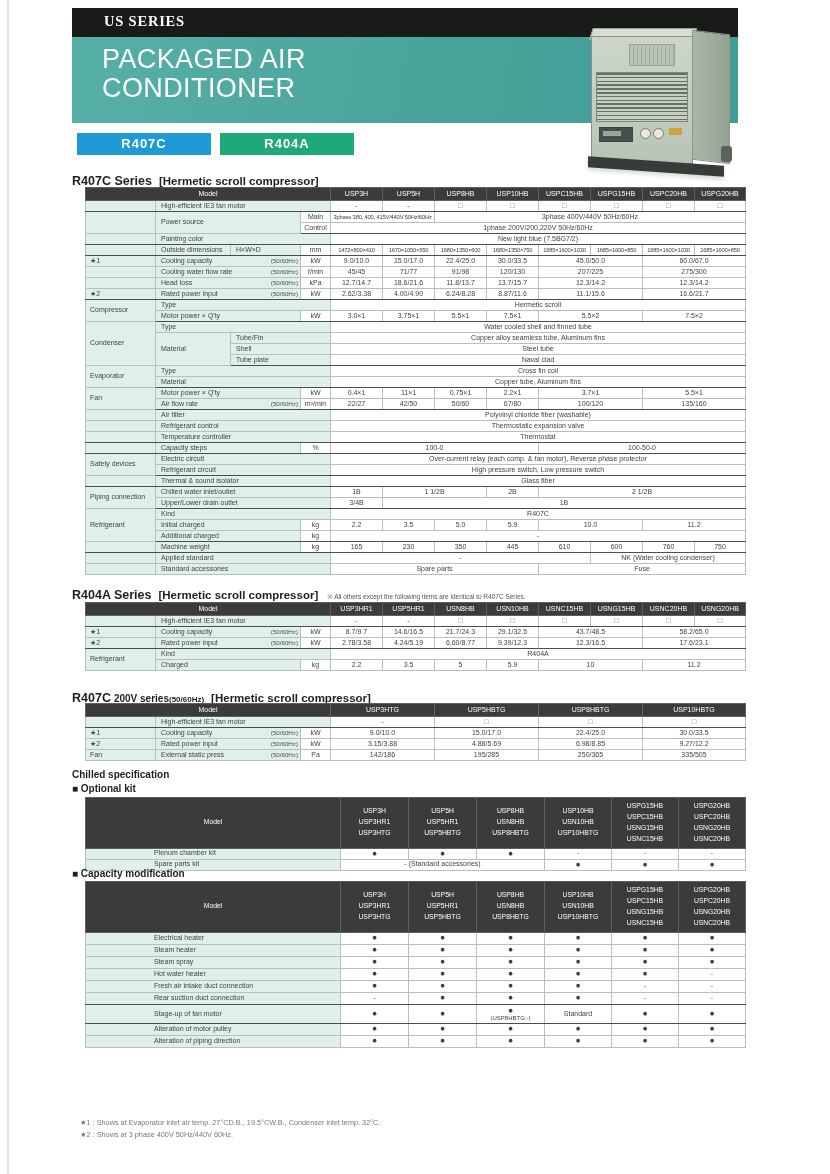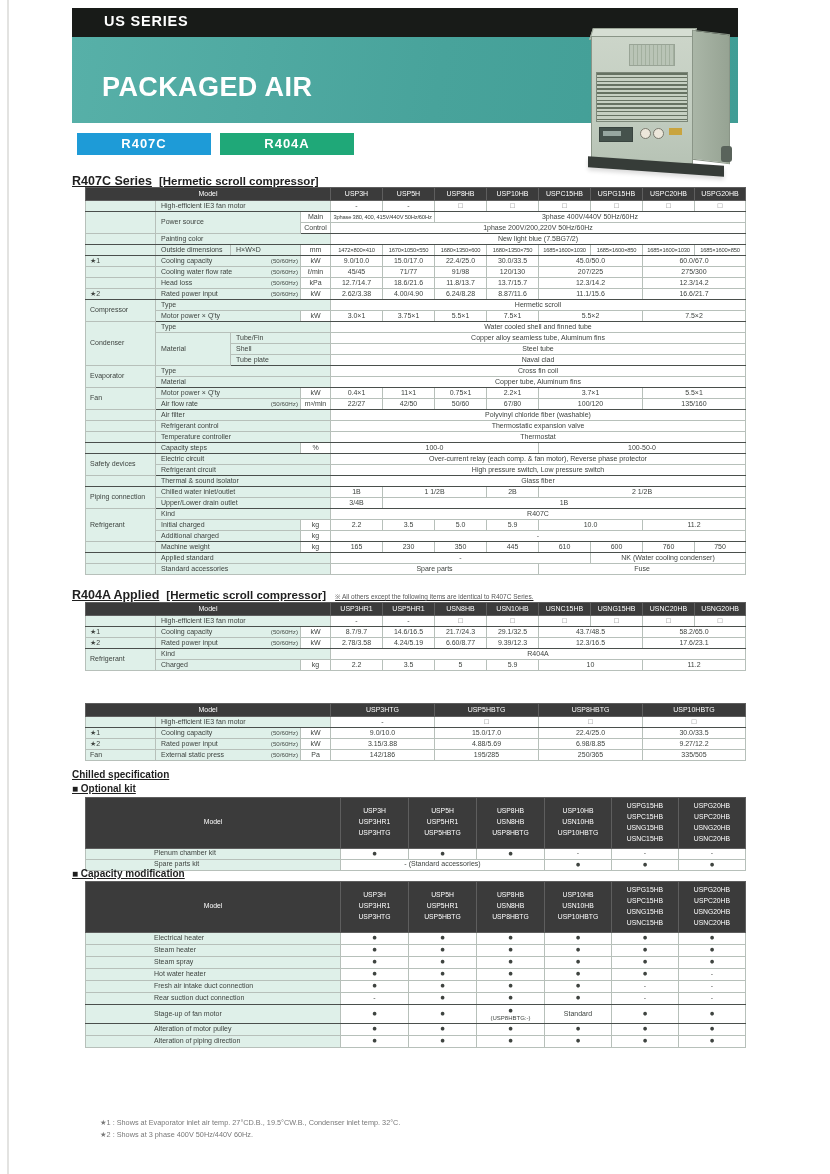--- a/index.html
+++ b/index.html
@@ -1,27 +1,27 @@
 <!DOCTYPE html>
 <html><head>
 <meta charset="utf-8">
 <style>
   html,body{margin:0;padding:0;background:#ffffff;}
   #page{position:relative;width:830px;height:1174px;background:#fff;overflow:hidden;
         font-family:"Liberation Sans",sans-serif;color:#3f4440;}
   .scan-edge{position:absolute;left:7px;top:0;width:2px;height:100%;background:#e3e3e1;}
 
   
-  .black-bar{position:absolute;left:72px;top:8px;width:666px;height:32px;background:#181b18;}
+  .black-bar{position:absolute;left:72px;top:8px;width:666px;height:32px;background:#181b18;font-family:Liberation Serif, serif;}
   .us-series{position:absolute;left:32px;top:5px;font-size:14.5px;font-weight:bold;
              letter-spacing:0.8px;color:#fff;}
   .teal-banner{position:absolute;left:72px;top:37px;width:666px;height:86px;
                background:linear-gradient(100deg,#57b0a8 0%,#48a39b 55%,#409d95 100%);}
-  .main-title{position:absolute;left:30px;top:8px;font-size:27px;font-weight:bold;
-              letter-spacing:0.4px;line-height:1.08;color:#fff;margin-top:28px;}
+  .main-title{position:absolute;left:30px;top:8px;font-size:27px;font-weight:normal;
+              letter-spacing:0.4px;line-height:1.08;color:#fff;}
   .badge{position:absolute;height:22px;line-height:22px;text-align:center;color:#fff;
          font-size:13px;font-weight:bold;letter-spacing:1px;top:133px;}
   .badge-blue{left:77px;width:134px;background:#1e9bd7;}
   .badge-green{left:220px;width:134px;background:#1fa878;}
 
   
   .photo{position:absolute;left:585px;top:10px;width:162px;height:176px;}
   .ph-topface{position:absolute;left:6px;top:18px;width:102px;height:10px;background:#d6ded3;
               transform:skewX(-18deg);border:1px solid #9aa596;}
   .ph-side{position:absolute;left:107px;top:22px;width:36px;height:128px;border:1px solid #8a9587;
@@ -35,21 +35,21 @@
   .ph-panel{position:absolute;left:14px;top:117px;width:32px;height:13px;background:#45524c;border:1px solid #39443f;}
   .ph-panel::after{content:"";position:absolute;left:3px;top:3px;width:18px;height:5px;background:#97a7a0;}
   .ph-knob{position:absolute;width:9px;height:9px;border-radius:50%;background:#ece7da;border:1px solid #7a7a6e;}
   .k1{left:55px;top:118px;}.k2{left:68px;top:118px;}
   .ph-badge{position:absolute;left:84px;top:118px;width:13px;height:7px;background:#c9a43e;}
   .ph-base{position:absolute;left:3px;top:151px;width:136px;height:11px;background:#363c38;
            transform:skewY(4deg);box-shadow:0 3px 4px rgba(0,0,0,0.15);}
   .ph-pipe{position:absolute;left:136px;top:136px;width:11px;height:16px;background:#59635b;border-radius:3px;}
 
   
-  .sec{position:absolute;white-space:nowrap;color:#1f1f1f;text-decoration:underline;}
+  .sec{position:absolute;white-space:nowrap;color:#1f1f1f;}
   .t-big{font-size:12.5px;font-weight:bold;}
   .t-sub{font-size:11.5px;font-weight:bold;margin-left:7px;}
   .t-mid{font-size:10px;font-weight:bold;margin-left:3px;}
   .t-hz{font-size:8px;font-weight:bold;}
   .t-note{font-size:6.5px;color:#555;font-weight:normal;margin-left:9px;}
   .t-opt{font-size:10px;font-weight:bold;}
 
   
   .tbl{position:absolute;}
   table.spec{border-collapse:collapse;table-layout:fixed;background:#fff;
@@ -65,35 +65,36 @@
   .spec .rt{float:right;font-size:6.2px;color:#4a4f4b;}
   .spec tr.hb td{border-bottom:1.5px solid #4a4f4c;}
   .spec td.dot{font-size:8.5px;}
   .spec td.chk{font-size:7.5px;color:#777;}
   .t-kit th,.t-mod th{height:auto;padding:3px 1px;line-height:1.6;font-size:6.8px;}
   .t-mod td{height:11px;}
   .spec td.stk{font-size:6px;line-height:1.25;}
   .spec td.stk .ln:first-child{font-size:8.5px;}
 
   
-  .fn{position:absolute;left:80px;top:1117px;font-size:7.3px;color:#787878;line-height:1.65;margin-left:20px;}
+  .fn{position:absolute;left:80px;top:1117px;font-size:7.3px;color:#787878;line-height:1.65;}
 </style>
 </head>
 <body>
 
 <div id="page">
   <div class="scan-edge"></div>
 
   <div class="black-bar">
     <span class="us-series">US SERIES</span>
   </div>
 
   <div class="teal-banner">
     <div class="main-title">
       <div>PACKAGED AIR</div>
+      <div>CONDITIONER</div>
     </div>
   </div>
 
   <div class="badge badge-blue">R407C</div>
   <div class="badge badge-green">R404A</div>
 
   <div class="photo">
     <div class="ph-topface"></div>
     <div class="ph-side"></div>
     <div class="ph-body"></div>
@@ -381,21 +382,21 @@
             <td class="g"></td>
             <td colspan="3" class="l">Standard accessories</td>
             <td colspan="4" class="d">Spare parts</td>
             <td colspan="4" class="d">Fuse</td>
           </tr>
         </tbody>
       </table>
     </div>
 
   <div class="sec" style="left:72px;top:585px;">
-    <span class="t-big">R404A Applied</span><span class="t-sub">[Hermetic scroll compressor]</span><span class="t-note">※ All others except the following items are identical to R407C Series.</span>
+    <span class="t-big">R404A Series</span><span class="t-sub">[Hermetic scroll compressor]</span><span class="t-note">※ All others except the following items are identical to R407C Series.</span>
   </div>
   <div class="tbl" style="left:85px;top:602px;">
       <table class="spec">
         <colgroup>
           <col style="width: 70px;">
           <col style="width: 75px;">
           <col style="width: 70px;">
           <col style="width: 30px;">
           <col style="width: 52px;">
           <col style="width: 52px;">
@@ -466,20 +467,23 @@
             <td class="d">3.5</td>
             <td class="d">5</td>
             <td class="d">5.9</td>
             <td colspan="2" class="d">10</td>
             <td colspan="2" class="d">11.2</td>
           </tr>
         </tbody>
       </table>
     </div>
 
+  <div class="sec" style="left:72px;top:688px;">
+    <span class="t-big">R407C</span><span class="t-mid">200V series</span><span class="t-hz">(50/60Hz)</span><span class="t-sub">[Hermetic scroll compressor]</span>
+  </div>
   <div class="tbl" style="left:85px;top:703px;">
       <table class="spec">
         <colgroup>
           <col style="width: 70px;">
           <col style="width: 75px;">
           <col style="width: 70px;">
           <col style="width: 30px;">
           <col style="width: 104px;">
           <col style="width: 104px;">
           <col style="width: 104px;">

